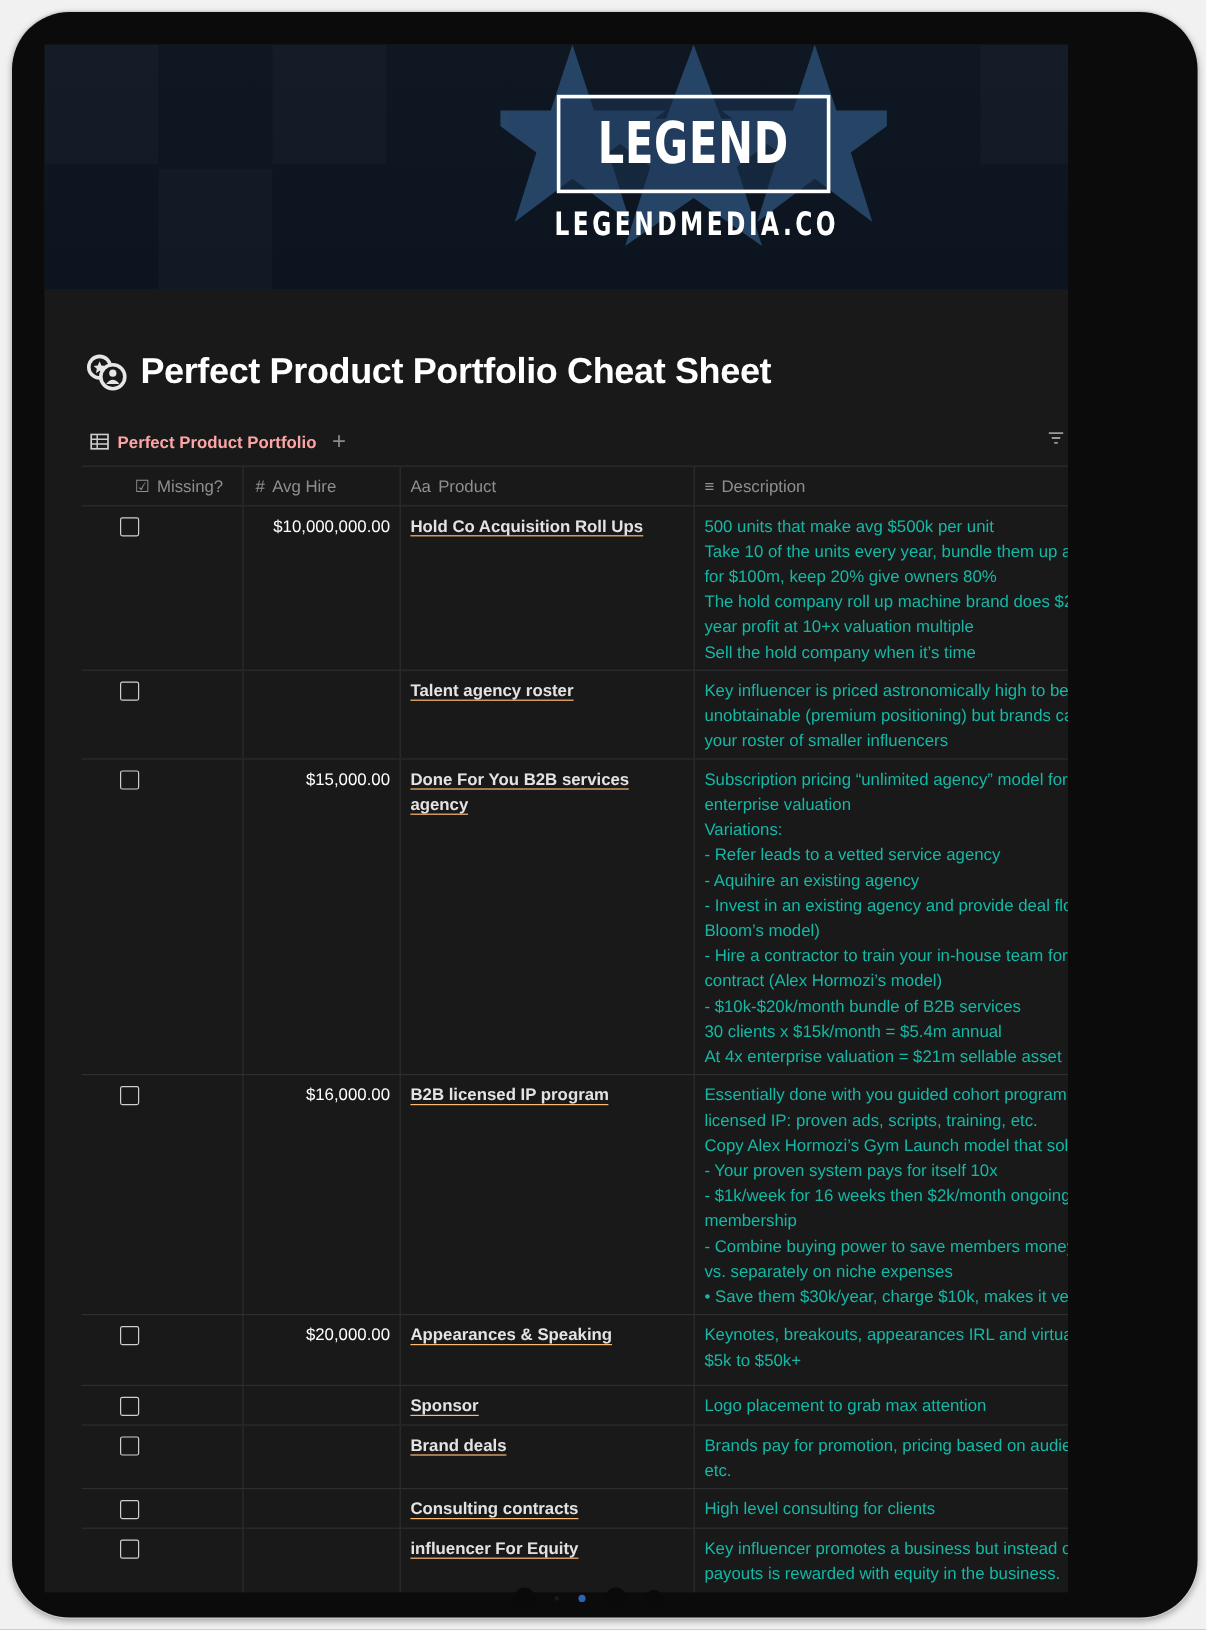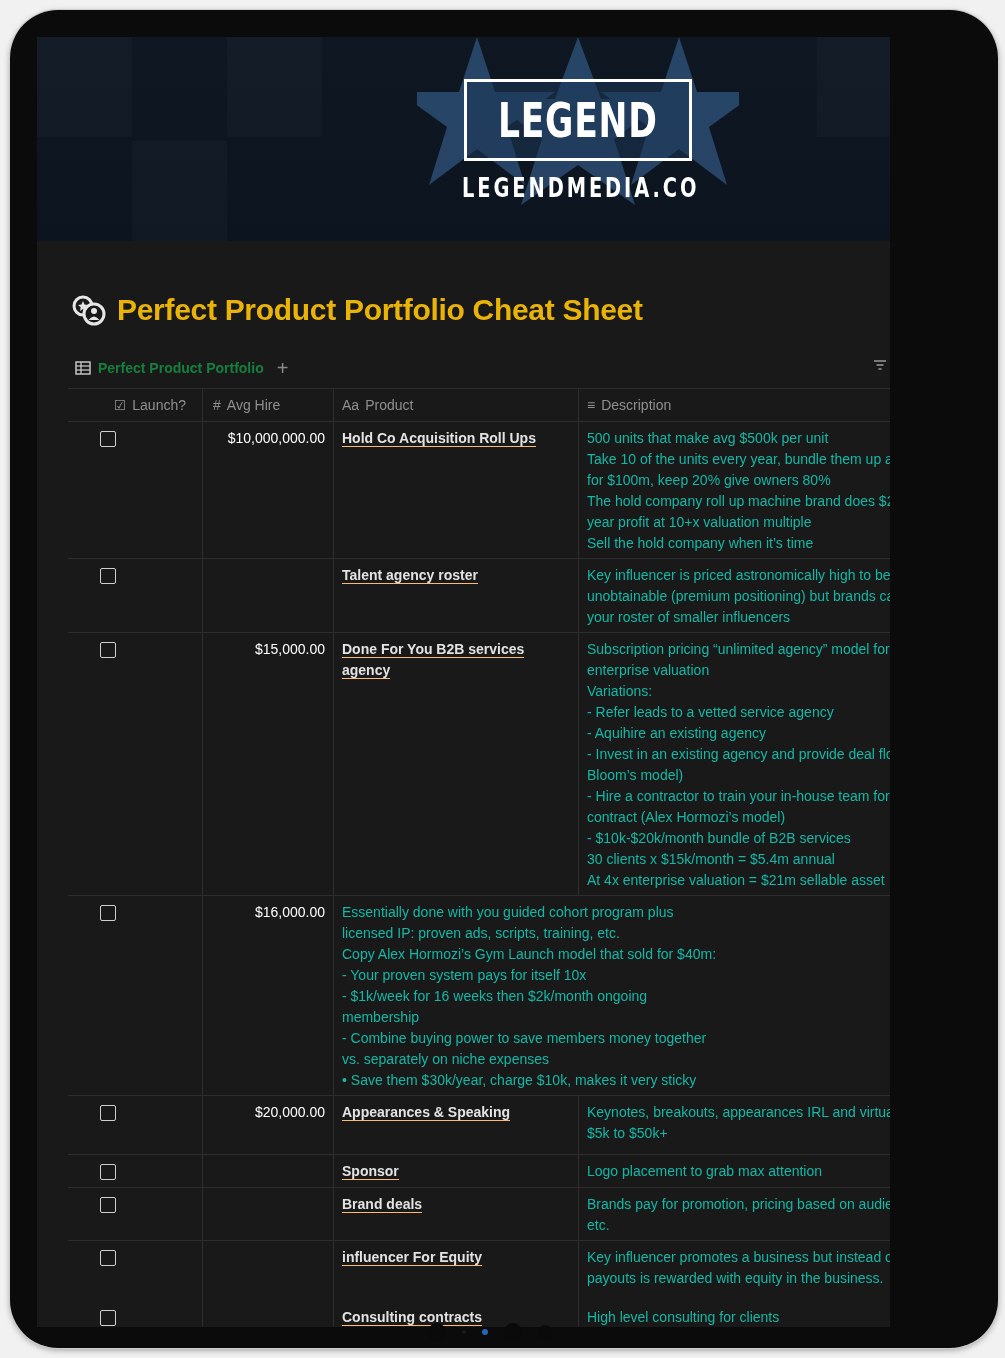--- a/index.html
+++ b/index.html
@@ -39,29 +39,29 @@
     color: #fff; font-family: "DejaVu Sans", sans-serif; font-weight: bold;
     font-size: 27px; letter-spacing: 4px; transform: scaleX(0.72);
   }
 
   
   .title-row {
     position: absolute; left: 34px; top: 256px; display: flex; align-items: center; gap: 10px;
   }
   .title-icon { width: 36px; height: 34px; }
   .page-title {
-    color: #eab308; font-size: 30px; font-weight: bold; letter-spacing: -0.3px;
+    color: #ffffff; font-size: 30px; font-weight: bold; letter-spacing: -0.3px;
   }
 
   
   .viewbar {
     position: absolute; left: 38px; top: 320px; width: 903px; height: 22px;
     display: flex; align-items: center;
   }
-  .view-tab { display: flex; align-items: center; gap: 7px; color: #15803d; font-size: 14px; font-weight: bold; }
+  .view-tab { display: flex; align-items: center; gap: 7px; color: #fca5a5; font-size: 14px; font-weight: bold; }
   .add-view { color: #8a8a8a; font-size: 20px; margin-left: 13px; line-height: 1; }
   .toolbar { position: absolute; right: 0; top: 0; display: flex; gap: 14px; align-items: center; }
   .toolbar span { display: inline-flex; width: 16px; height: 16px; align-items: center; justify-content: center; }
 
   
   .table { position: absolute; left: 31px; top: 351px; width: 910px; }
   .hdr, .row { display: flex; border-top: 1px solid #2e2e2e; }
   .hdr { height: 34px; border-bottom: 1px solid #2e2e2e; border-top: 1px solid #2e2e2e; }
   .cell { border-right: 1px solid #2e2e2e; position: relative; }
   .cell:last-child { border-right: none; }
@@ -163,21 +163,21 @@
               <line x1="9.5" y1="9.5" x2="13.5" y2="13.5" stroke="#9a9a9a" stroke-width="1.8"></line>
             </svg>
         </span>
       </div>
     </div>
 
     <div class="table">
       <div class="hdr">
         <div class="cell c1">
           <span class="hicon">☑</span>
-          <span>Launch?</span>
+          <span>Missing?</span>
         </div>
         <div class="cell c2">
           <span class="hicon">#</span>
           <span>Avg Hire</span>
         </div>
         <div class="cell c3">
           <span class="hicon">Aa</span>
           <span>Product</span>
         </div>
         <div class="cell c4">
@@ -222,20 +222,21 @@
 - $10k-$20k/month bundle of B2B services
 30 clients x $15k/month = $5.4m annual
 At 4x enterprise valuation = $21m sellable asset</div>
       </div>
 
       <div class="row" style="height:200px">
         <div class="cell c1">
             <span class="checkbox"></span>
           </div>
         <div class="cell c2 price">$16,000.00</div>
+        <div class="cell c3 product"><span>B2B licensed IP program</span></div>
         <div class="cell c4 desc">Essentially done with you guided cohort program plus licensed IP: proven ads, scripts, training, etc.
 Copy Alex Hormozi’s Gym Launch model that sold for $40m:
 - Your proven system pays for itself 10x
 - $1k/week for 16 weeks then $2k/month ongoing membership
 - Combine buying power to save members money together vs. separately on niche expenses
 • Save them $30k/year, charge $10k, makes it very sticky</div>
       </div>
 
       <div class="row" style="height:59px">
         <div class="cell c1">
@@ -258,36 +259,36 @@
 
       <div class="row" style="height:53px">
         <div class="cell c1">
             <span class="checkbox"></span>
           </div>
         <div class="cell c2 price"></div>
         <div class="cell c3 product"><span>Brand deals</span></div>
         <div class="cell c4 desc">Brands pay for promotion, pricing based on audience size, etc.</div>
       </div>
 
+      <div class="row" style="height:33px">
+        <div class="cell c1">
+            <span class="checkbox"></span>
+          </div>
+        <div class="cell c2 price"></div>
+        <div class="cell c3 product"><span>Consulting contracts</span></div>
+        <div class="cell c4 desc">High level consulting for clients</div>
+      </div>
+
       <div class="row" style="height:60px; border-bottom:none">
         <div class="cell c1">
             <span class="checkbox"></span>
           </div>
         <div class="cell c2 price"></div>
         <div class="cell c3 product"><span>influencer For Equity</span></div>
         <div class="cell c4 desc">Key influencer promotes a business but instead of one-time payouts is rewarded with equity in the business.</div>
-      </div>
-
-      <div class="row" style="height:33px">
-        <div class="cell c1">
-            <span class="checkbox"></span>
-          </div>
-        <div class="cell c2 price"></div>
-        <div class="cell c3 product"><span>Consulting contracts</span></div>
-        <div class="cell c4 desc">High level consulting for clients</div>
       </div>
     </div>
   </div>
 
   <div class="dock">
     <span class="d"></span>
     <span class="s"></span>
     <span class="b"></span>
     <span class="d"></span>
     <span class="d" style="width:14px;height:14px"></span>

